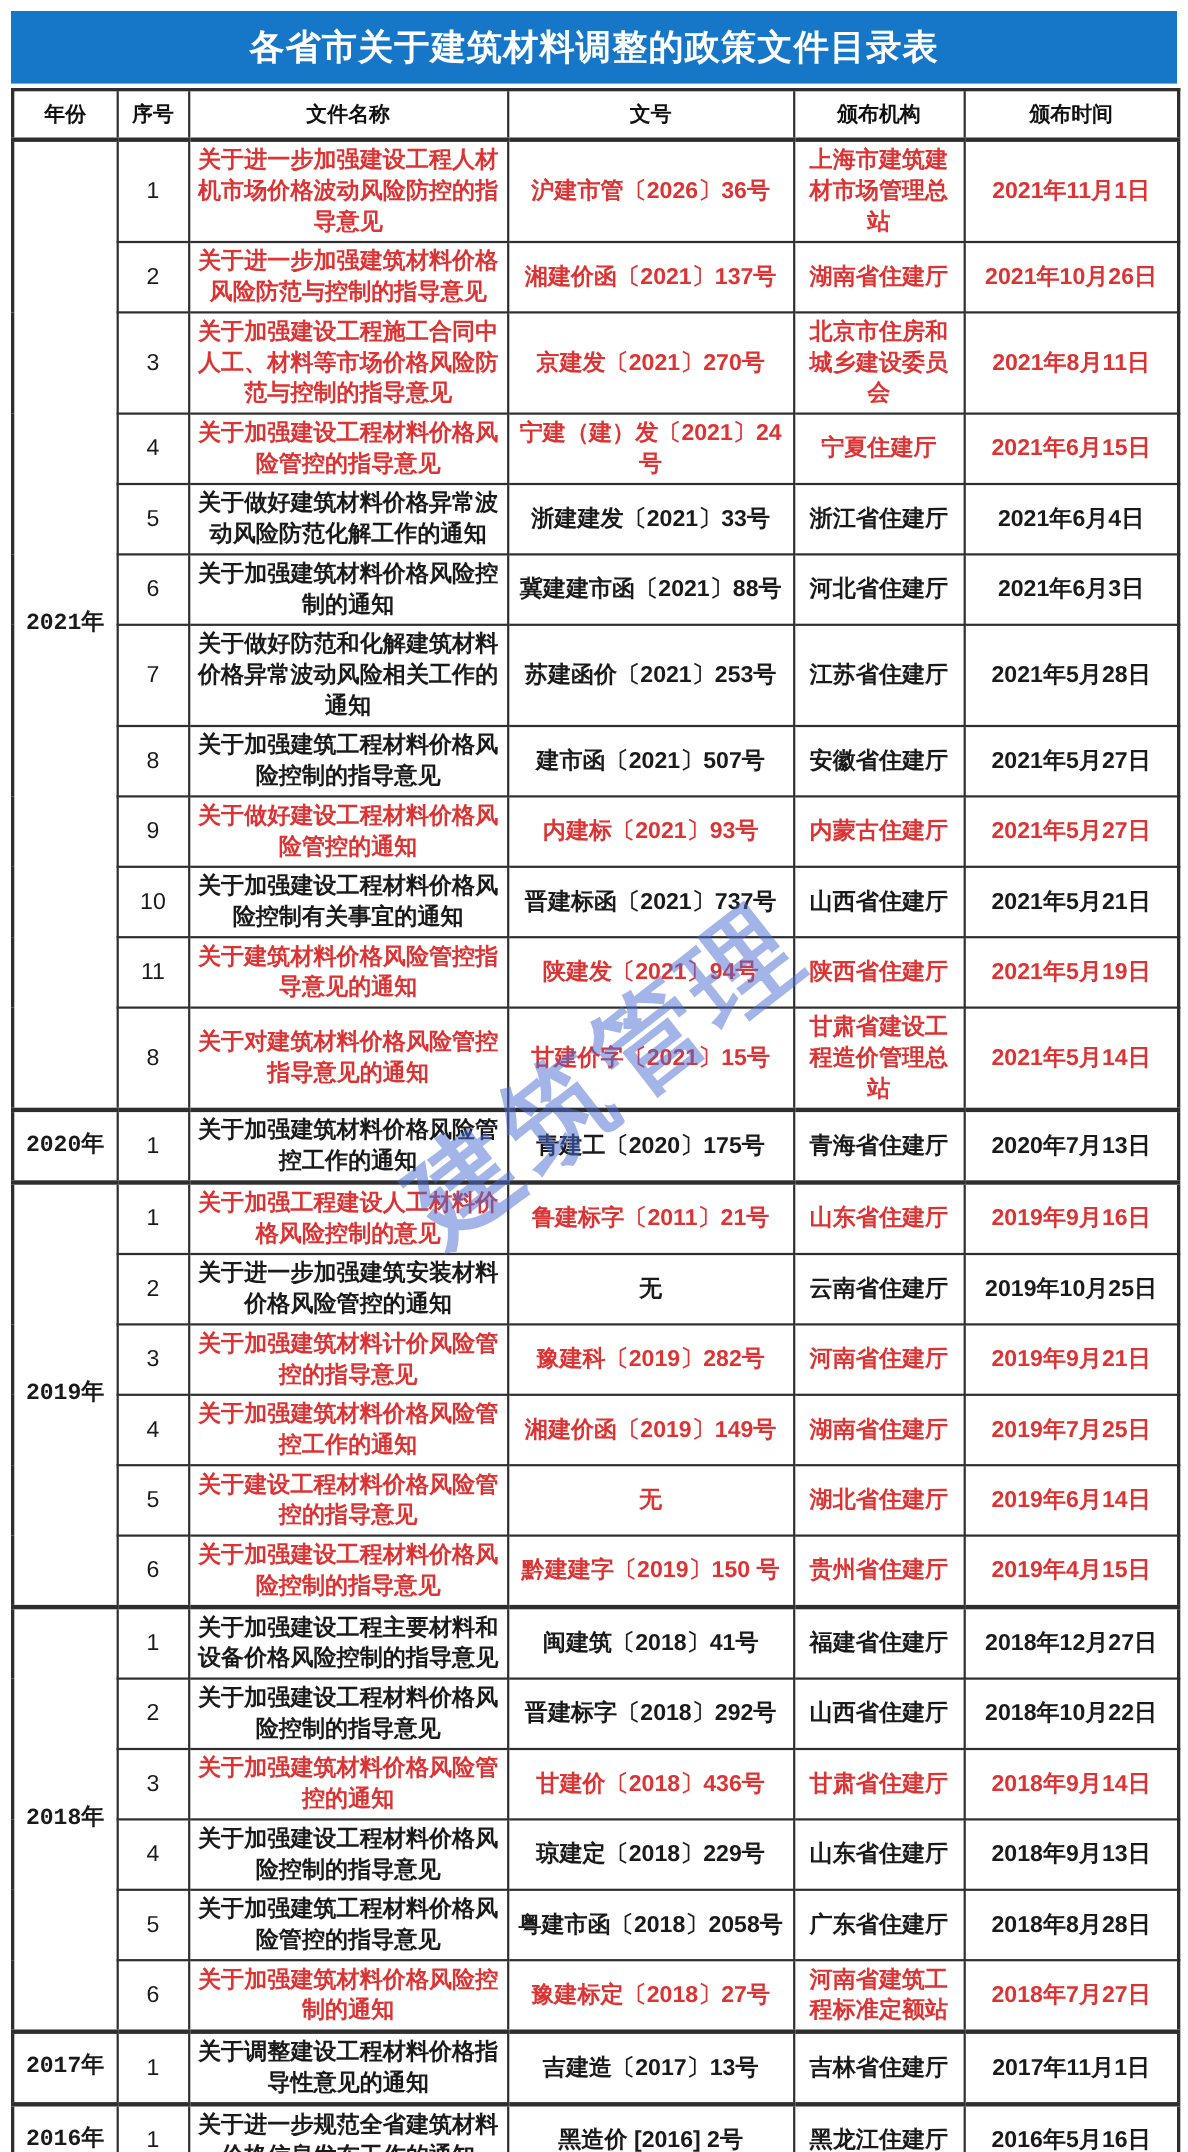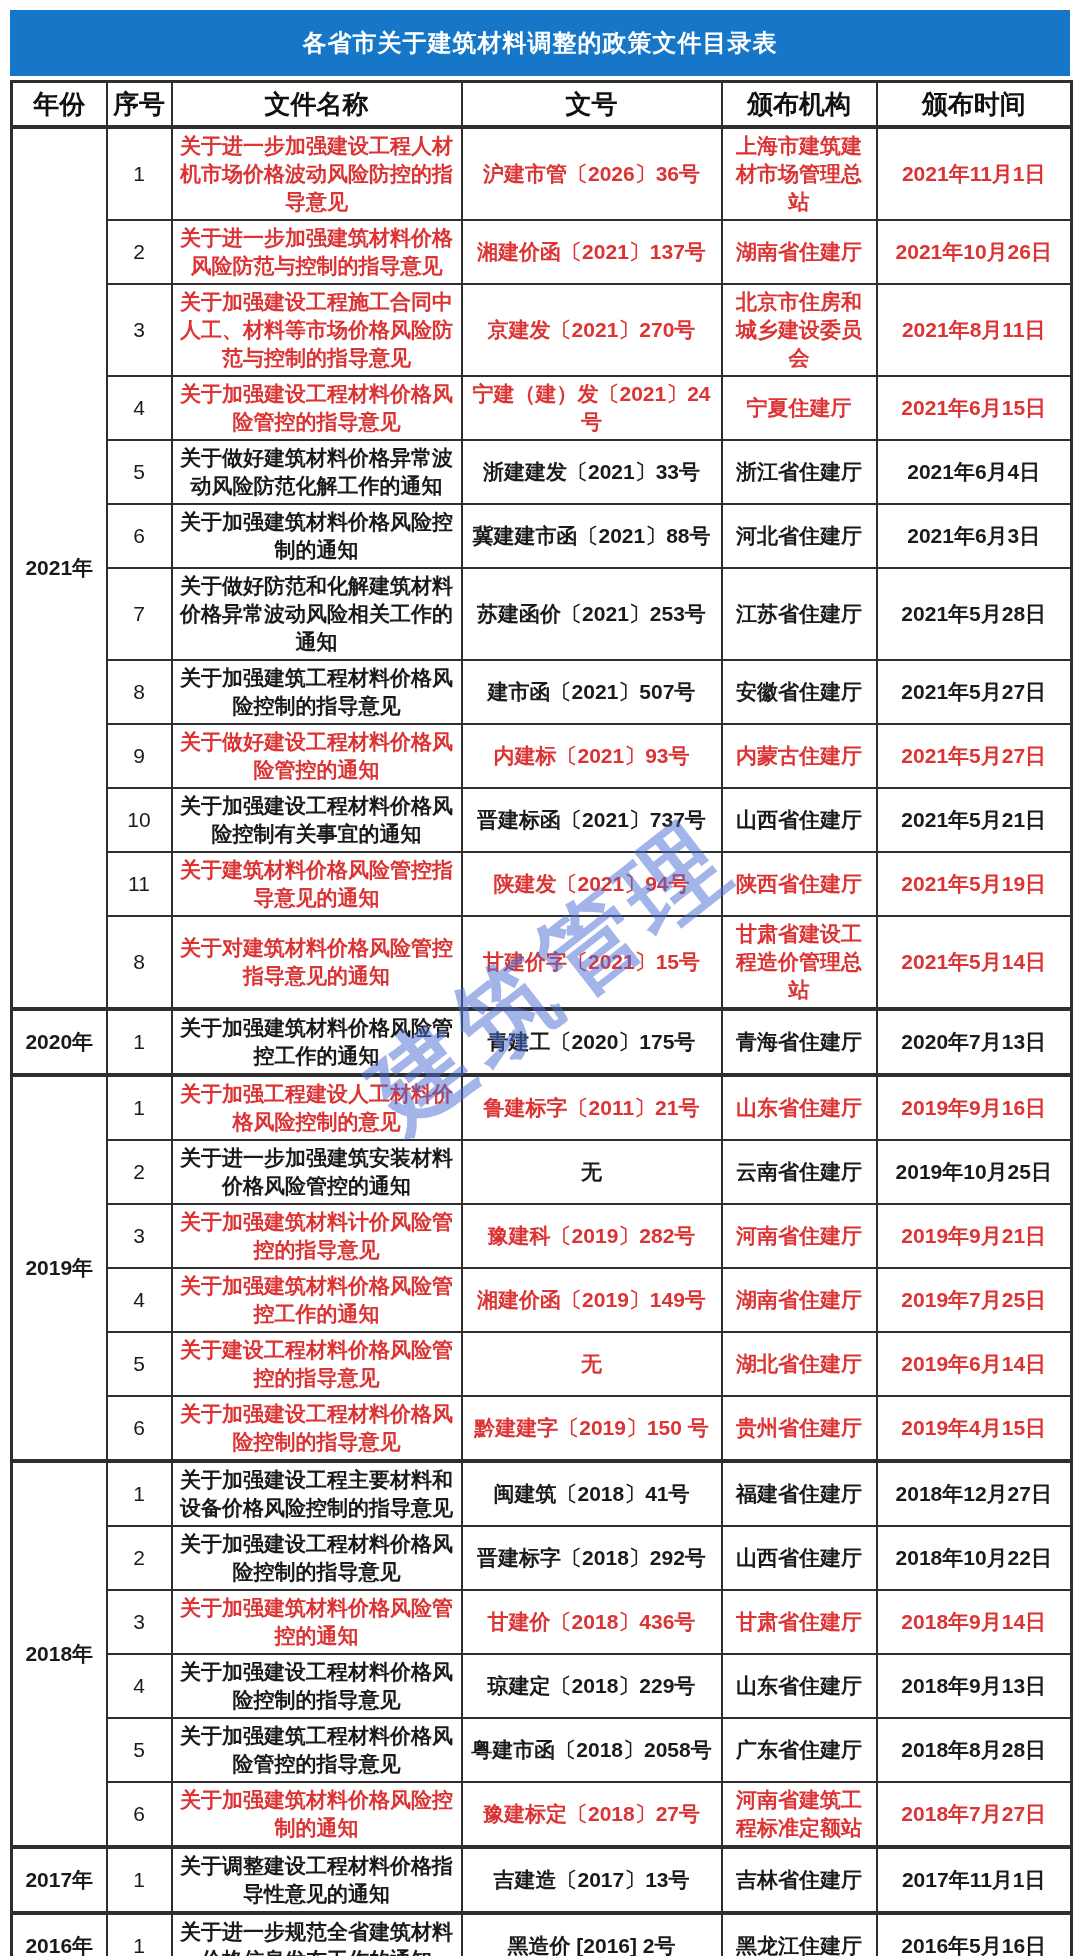--- a/index.html
+++ b/index.html
@@ -8,21 +8,21 @@
     --ink:#1A1A1A;
     --border:#2E2E2E;
     --wm:#4A6CD4;
   }
   html,body{margin:0;padding:0;background:#FFFFFF;}
   body{width:1080px;font-family:"Liberation Sans","DejaVu Sans",sans-serif;}
   .page{position:relative;width:1060px;margin:10px auto 0 auto;}
   .title-bar{
     background:var(--accent);
     color:#FFFFFF;
-    font-size:24px;
+    font-size:32px;
     font-weight:bold;
     text-align:center;
     height:66px;
     line-height:66px;
     letter-spacing:1px;
     margin-bottom:4px;
   }
   table.policy{
     width:1060px;
     border-collapse:collapse;
@@ -30,35 +30,35 @@
     border:3px solid var(--border);
   }
   th,td{
     border:2px solid var(--border);
     text-align:center;
     vertical-align:middle;
     padding:3px 5px;
     word-break:break-all;
   }
   th{
-    font-size:26px;
+    font-size:19px;
     font-weight:bold;
     color:#111111;
     height:36px;
     background:#FFFFFF;
   }
   td{
     font-size:21px;
     line-height:28px;
     font-weight:600;
     color:var(--ink);
     height:56px;
   }
   td.no-cell{font-weight:500;}
-  td.year-cell{font-weight:600;}
+  td.year-cell{font-weight:600;font-family:Liberation Mono, monospace;}
   tr.red td{color:var(--red);}
   tr.red td.no-cell{color:var(--ink);}
   td.year-cell{color:var(--ink) !important;}
   tr.group-start td{border-top-width:4px;margin-top:39px;}
   thead tr th{border-bottom-width:3px;}
   .watermark{
     position:absolute;
     left:300px;
     top:905px;
     width:480px;

